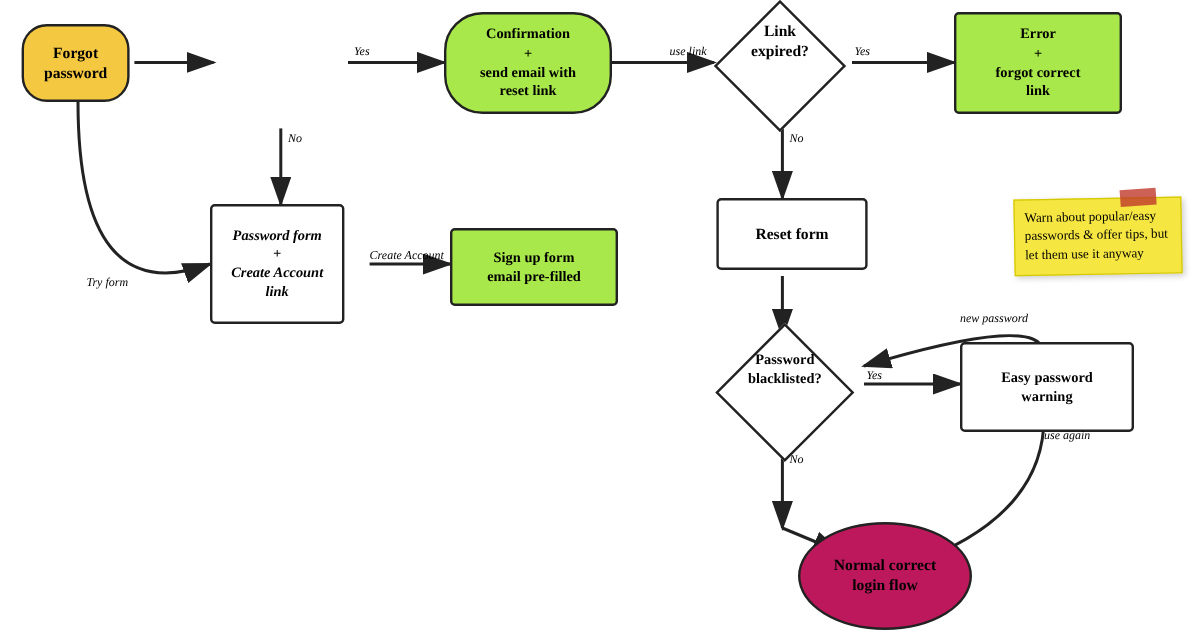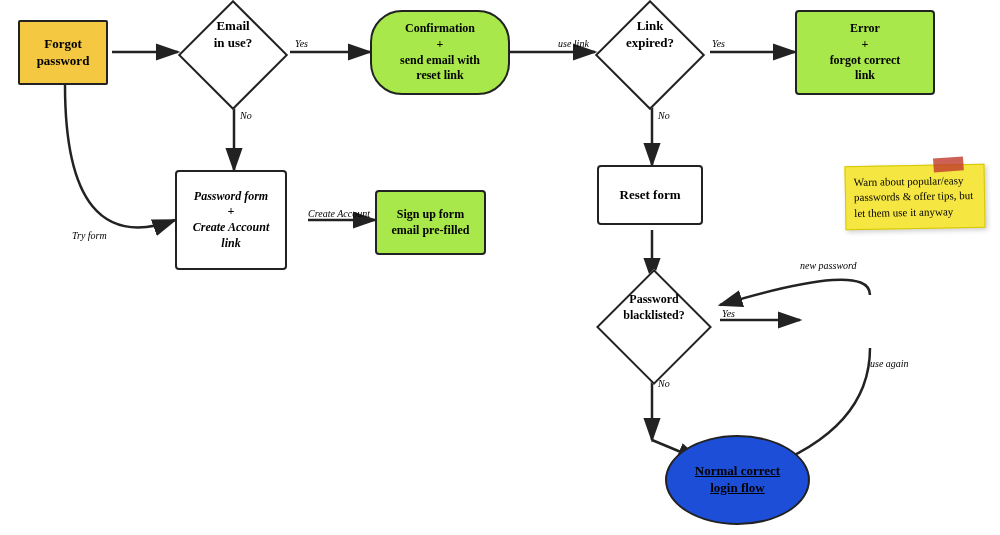--- a/index.html
+++ b/index.html
@@ -66,21 +66,21 @@
     }
 
     .node-ellipse {
       border-radius: 50%;
       border: 2.5px solid #222;
     }
 
     .bg-yellow { background: #f5c842; }
     .bg-green { background: #a8e84a; }
     .bg-white { background: #fff; }
-    .bg-bright-green { background: #1d4ed8; text-decoration: underline; }
+    .bg-bright-green { background: #be185d; }
 
     .label-text {
       font-size: 13px;
       font-weight: bold;
       line-height: 1.3;
     }
 
     .label-small {
       font-size: 10px;
       position: absolute;
@@ -166,31 +166,25 @@
 
     <path d="M 870 295 Q 870 260 720 305" marker-end="url(#arrow)"></path>
 
     <path d="M 870 348 Q 870 430 760 470" marker-end="url(#arrow)"></path>
 
     <line x1="652" y1="375" x2="652" y2="440" marker-end="url(#arrow)"></line>
     <line x1="652" y1="440" x2="700" y2="460" marker-end="url(#arrow)"></line>
 
   </svg>
 
-  <div class="node node-rounded bg-yellow" style="left:18px; top:20px; width:90px; height:65px; border-radius:2px;">
+  <div class="node node-rounded bg-yellow" style="left:18px; top:20px; width:90px; height:65px; border-radius:21px;">
     <span class="label-text" style="font-size:13px; white-space:pre-line; text-align:center;">Forgot
 password</span>
   </div>
 
-  <div class="node-diamond" style="position:absolute; left:178px; top:0px;">
-    <div class="node-diamond-inner bg-white"></div>
-    <div class="node-diamond-text">
-      <span style="font-size:13px; font-weight:bold;">Email<br>in use?</span>
-    </div>
-  </div>
 
   <span class="label-small" style="left:295px; top:38px;">Yes</span>
 
   <div class="node node-rect bg-green" style="left:370px; top:10px; width:140px; height:85px;border-radius:32px;">
     <span class="label-text" style="font-size:12px; white-space:pre-line;">Confirmation
 +
 send email with
 reset link</span>
   </div>
 
@@ -216,42 +210,46 @@
 
   <div class="node node-rect bg-white" style="left:175px; top:170px; width:112px; height:100px;font-style:italic;">
     <span class="label-text" style="font-size:12px; white-space:pre-line;">Password form
 +
 Create Account
 link</span>
   </div>
 
   <span class="label-small" style="left:308px; top:208px;">Create Account</span>
 
-  <div class="node node-rect bg-green" style="left:375px; top:190px; width:111px; height:65px;">
+  <div class="node node-rect bg-green" style="left:375px; top:190px; width:140px; height:65px;">
     <span class="label-text" style="font-size:12px; white-space:pre-line;">Sign up form
 email pre-filled</span>
   </div>
 
   <span class="label-small" style="left:72px; top:230px;">Try form</span>
 
   <span class="label-small" style="left:658px; top:110px;">No</span>
 
-  <div class="node node-rect bg-white" style="left:597px; top:165px; width:106px; height:60px;">
+  <div class="node node-rect bg-white" style="left:597px; top:165px; width:126px; height:60px;">
     <span class="label-text" style="font-size:13px;">Reset form</span>
   </div>
 
   <div class="node-diamond" style="position:absolute; left:597px; top:270px; width:115px; height:115px;">
     <div style="position:absolute; width:82px; height:82px; border:2.5px solid #222; transform:rotate(45deg); left:16px; top:16px; background:#fff;"></div>
     <div style="position:absolute; text-align:center; font-size:12px; font-weight:bold; width:80px; left:17px; top:22px; z-index:2; line-height:1.3;">
       <span>Password<br>blacklisted?</span>
     </div>
   </div>
 
   <span class="label-small" style="left:722px; top:308px;">Yes</span>
 
+  <div class="node node-rect bg-white" style="left:800px; top:285px; width:145px; height:75px;">
+    <span class="label-text" style="font-size:12px; white-space:pre-line;">Easy password
+warning</span>
+  </div>
 
   <span class="label-small" style="left:800px; top:260px;">new password</span>
 
   <span class="label-small" style="left:870px; top:358px;">use again</span>
 
   <span class="label-small" style="left:658px; top:378px;">No</span>
 
   <div class="node node-ellipse bg-bright-green" style="left:665px; top:435px; width:145px; height:90px;">
     <span class="label-text" style="font-size:13px; white-space:pre-line; text-align:center;">Normal correct
 login flow</span>

